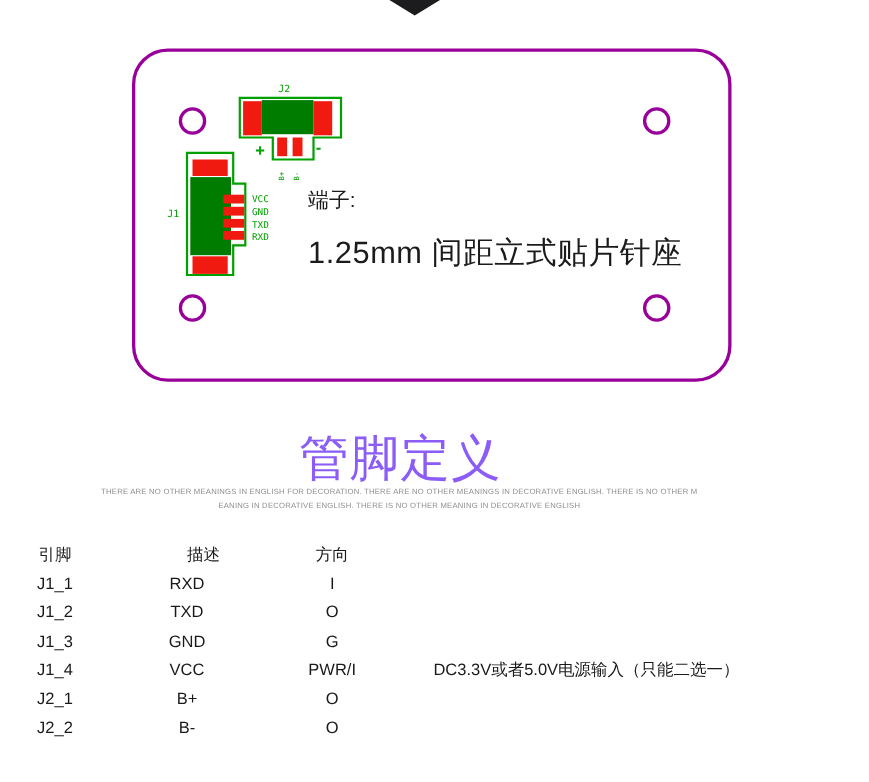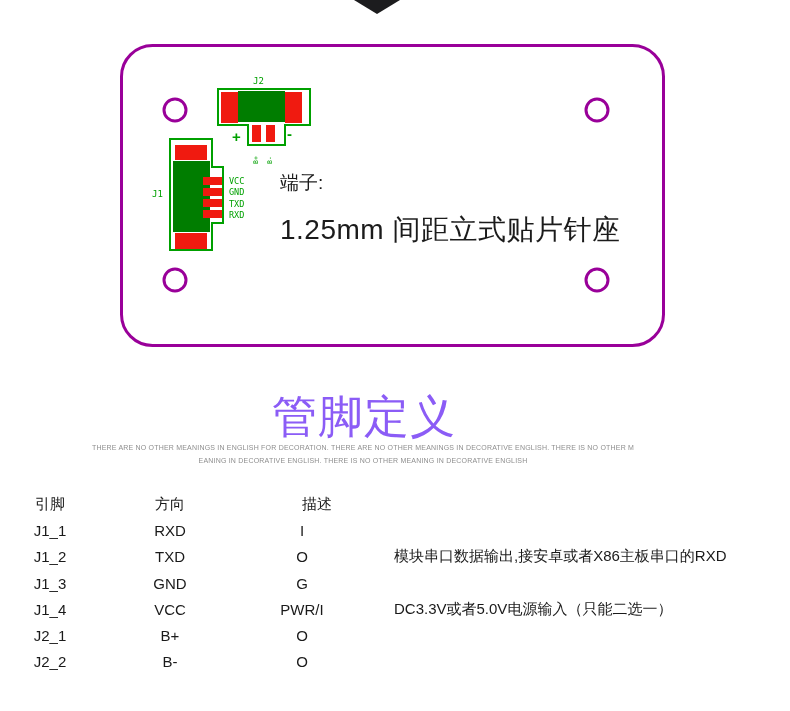--- a/index.html
+++ b/index.html
@@ -136,33 +136,32 @@
   <div class="section-title">管脚定义</div>
 
   <div class="section-subtitle">
     <div>THERE ARE NO OTHER MEANINGS IN ENGLISH FOR DECORATION. THERE ARE NO OTHER MEANINGS IN DECORATIVE ENGLISH. THERE IS NO OTHER M</div>
     <div>EANING IN DECORATIVE ENGLISH. THERE IS NO OTHER MEANING IN DECORATIVE ENGLISH</div>
   </div>
 
   <div class="pin-table">
     <div class="pin-row">
       <div class="pin-cell c1">引脚</div>
+      <div class="pin-cell c4">描述</div>
       <div class="pin-cell c3">方向</div>
-      <div class="pin-cell c4">描述</div>
     </div>
     <div class="pin-row">
       <div class="pin-cell c1">J1_1</div>
       <div class="pin-cell c2">RXD</div>
       <div class="pin-cell c3">I</div>
     </div>
     <div class="pin-row">
       <div class="pin-cell c1">J1_2</div>
       <div class="pin-cell c2">TXD</div>
       <div class="pin-cell c3">O</div>
-      <div class="pin-cell c4">模块串口数据输出,接安卓或者X86主板串口的RXD</div>
     </div>
     <div class="pin-row">
       <div class="pin-cell c1">J1_3</div>
       <div class="pin-cell c2">GND</div>
       <div class="pin-cell c3">G</div>
     </div>
     <div class="pin-row">
       <div class="pin-cell c1">J1_4</div>
       <div class="pin-cell c2">VCC</div>
       <div class="pin-cell c3">PWR/I</div>

